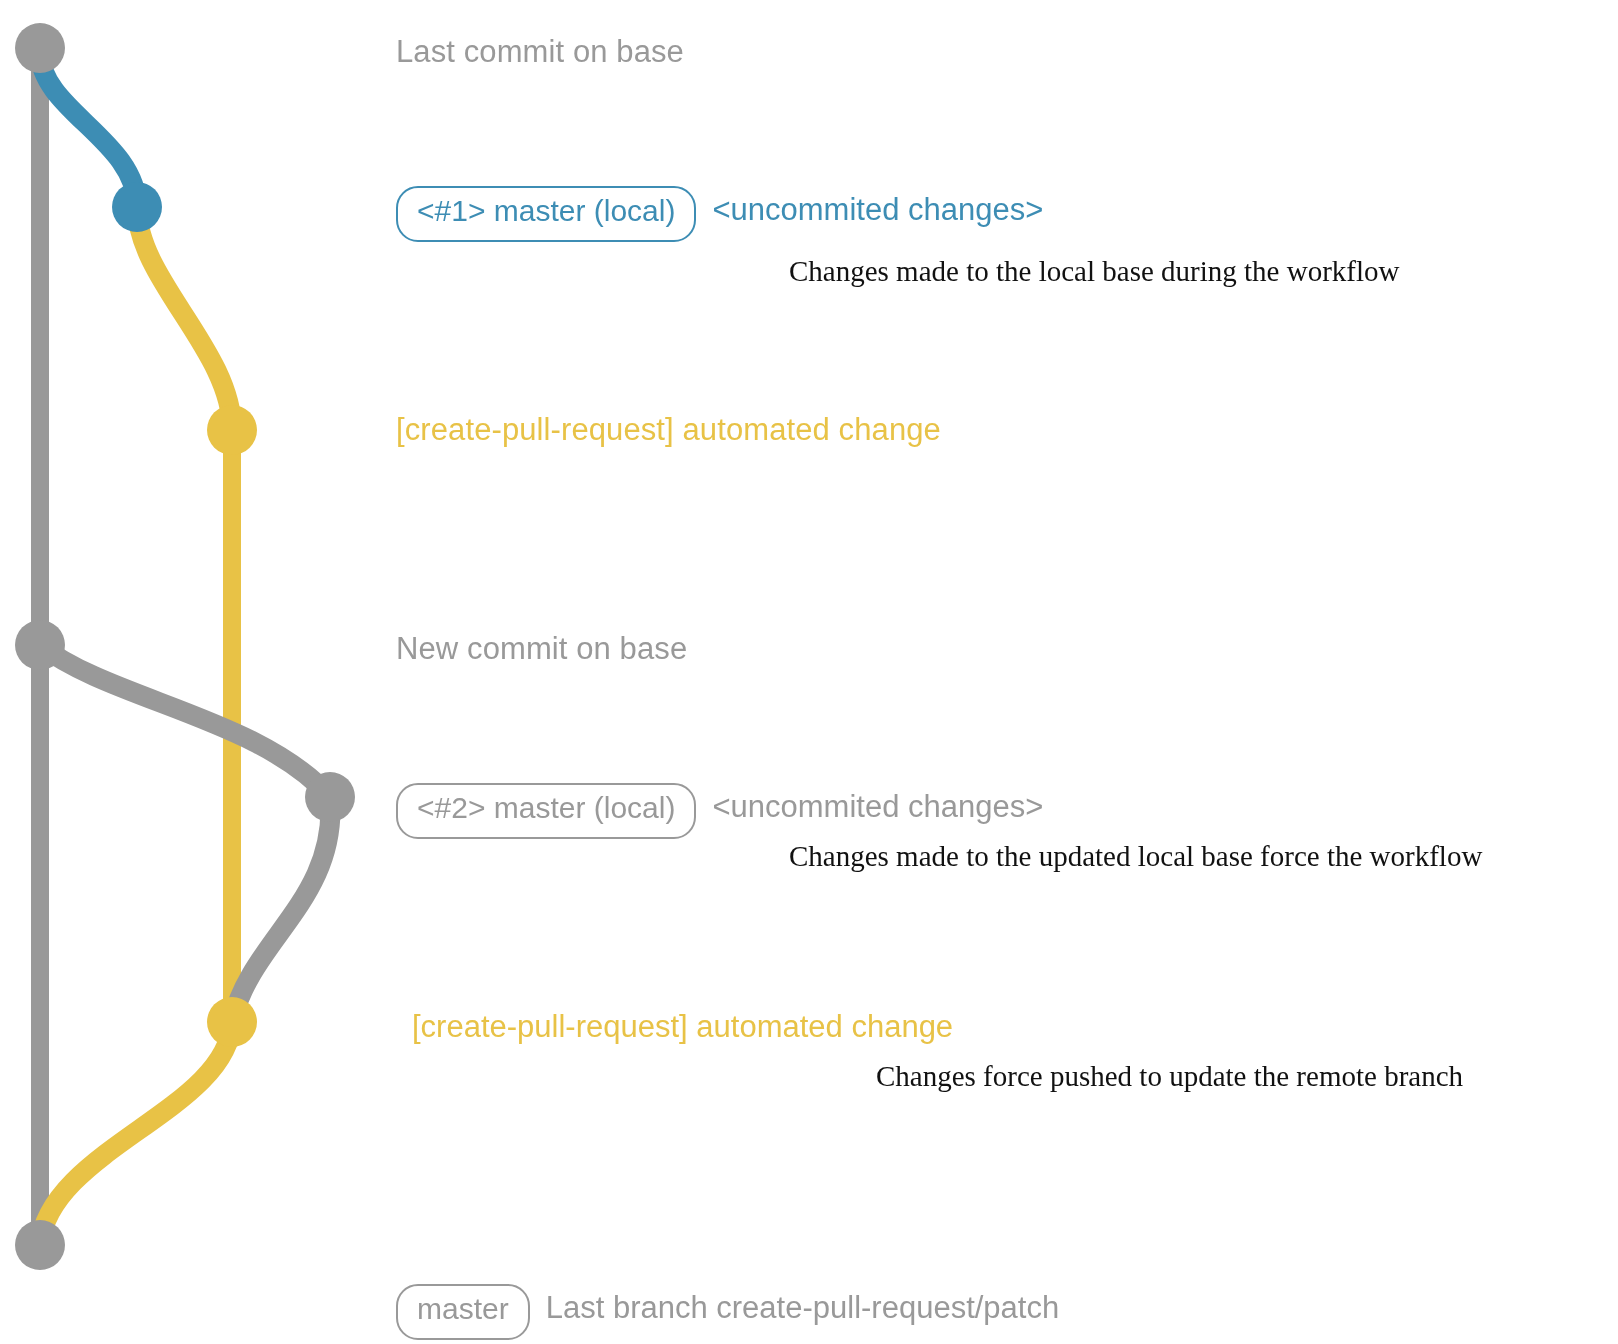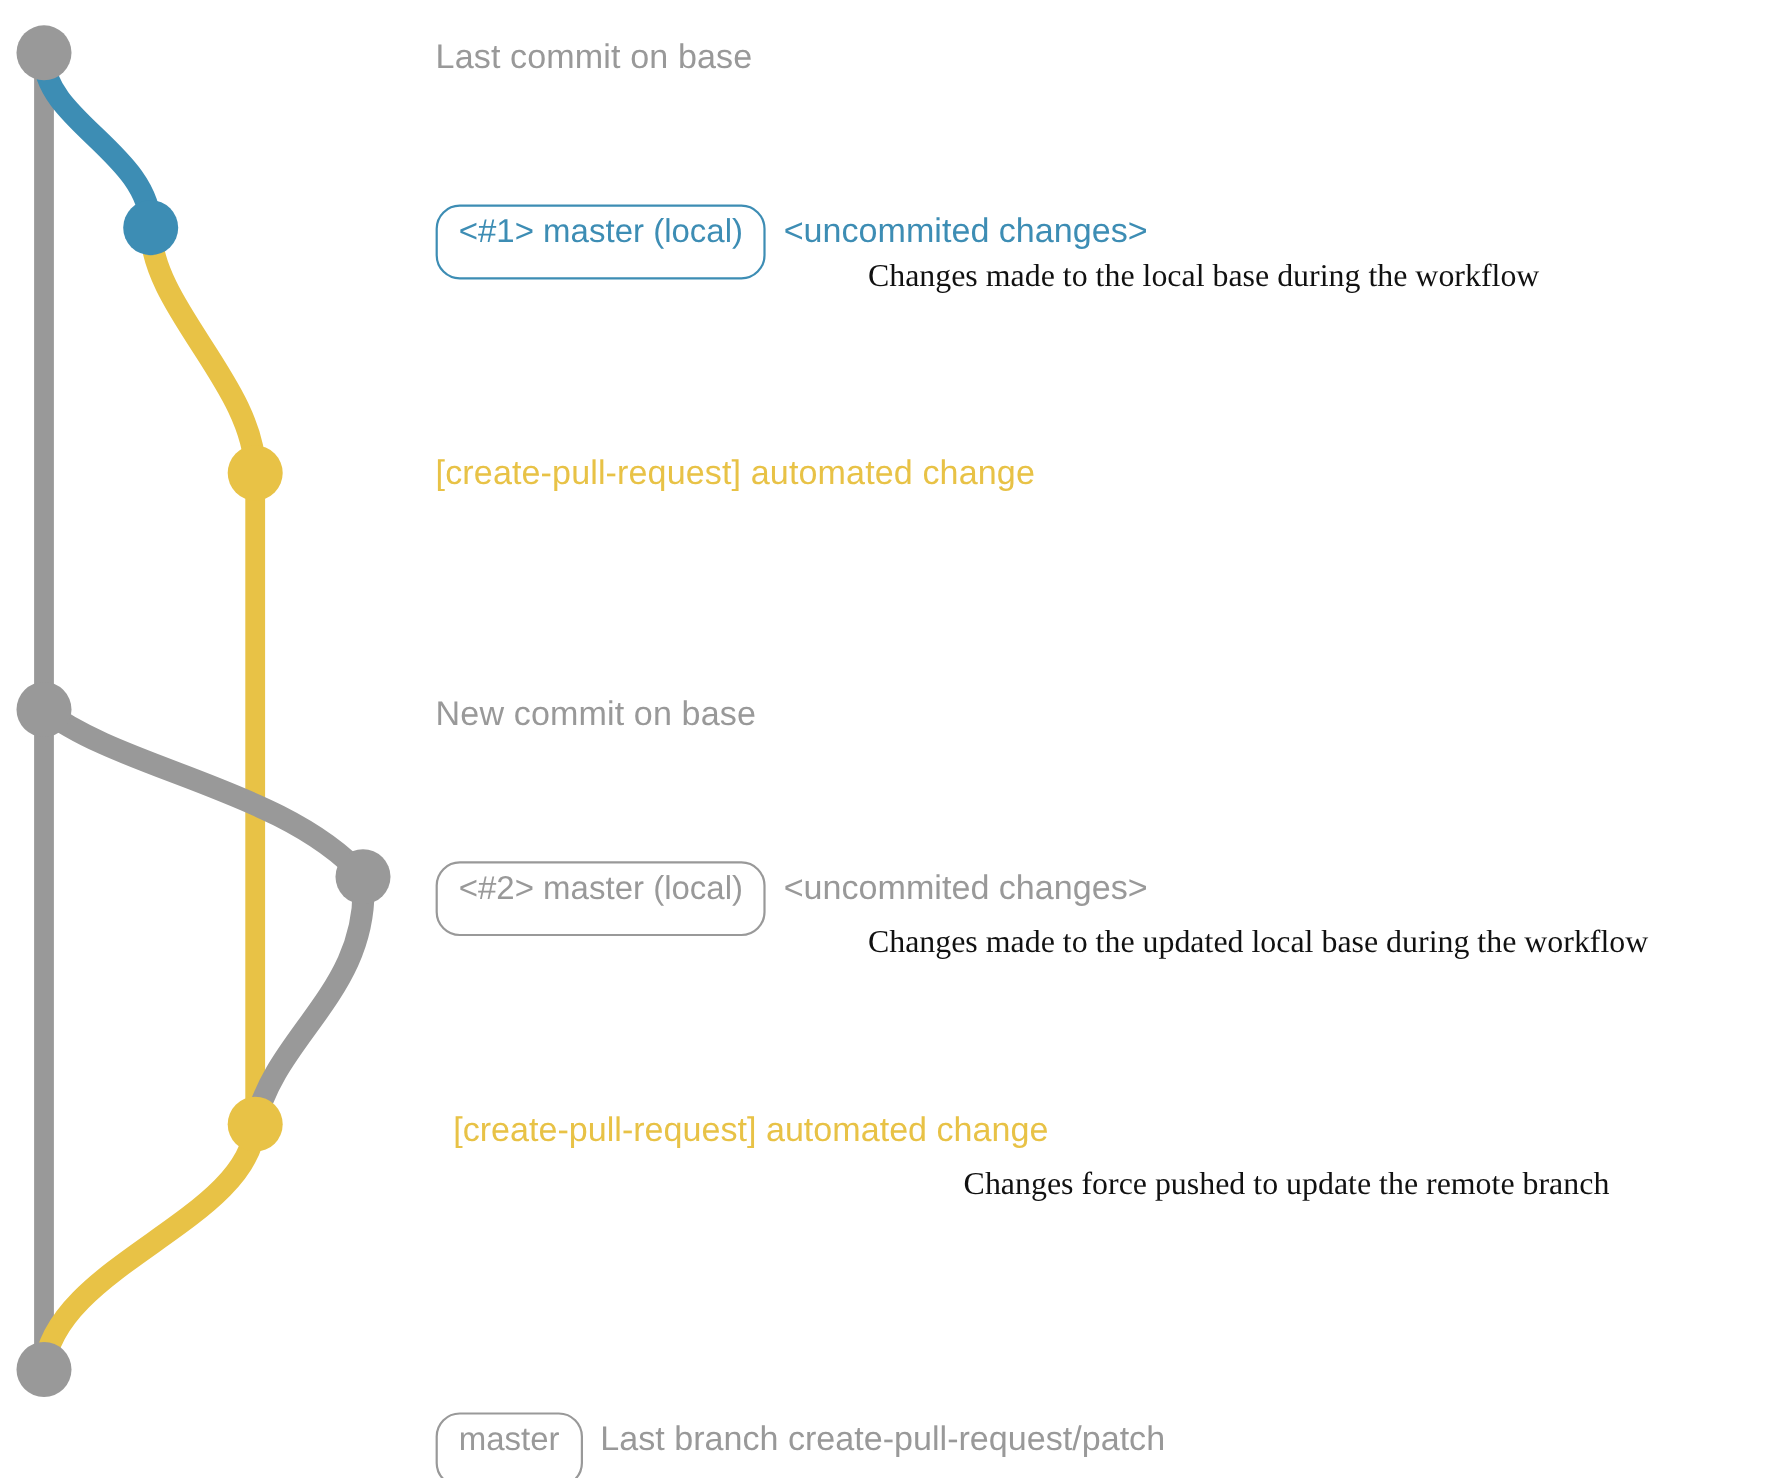--- a/index.html
+++ b/index.html
@@ -49,21 +49,21 @@
     white-space: nowrap;
   }
   .heading.gray { color: #999999; }
   .heading.yellow { color: #e8c246; }
 
   
   .badge {
     display: inline-block;
     border: 2px solid #999999;
     border-radius: 22px;
-    padding: 6px 19px 24px 19px;
+    padding: 6px 19px 12px 19px;
     font-family: "Liberation Sans", sans-serif;
     font-size: 30px;
     line-height: 34px;
     color: #999999;
     white-space: nowrap;
     box-sizing: border-box;
   }
   .badge.blue   { border-color: #3d8db4; color: #3d8db4; }
   .badge.yellow { border-color: #e8c246; color: #e8c246; }
   .badge.gray   { border-color: #999999; color: #999999; }
@@ -122,35 +122,35 @@
 <div class="rows">
 
   <div class="row" style="top:34px;">
     <span class="heading gray">Last commit on base</span>
   </div>
 
   <div class="row" style="top:186px;">
     <span class="badge blue">&lt;#1&gt; master (local)</span>
     <span class="subject blue">&lt;uncommited changes&gt;</span>
   </div>
-  <div class="desc" style="left:789px; top:235px;">Changes made to the local base during the workflow</div>
+  <div class="desc" style="left:789px; top:255px;">Changes made to the local base during the workflow</div>
 
   <div class="row" style="top:412px;">
     <span class="heading yellow">[create-pull-request] automated change</span>
   </div>
 
   <div class="row" style="top:631px;">
     <span class="heading gray">New commit on base</span>
   </div>
 
   <div class="row" style="top:783px;">
     <span class="badge gray">&lt;#2&gt; master (local)</span>
     <span class="subject gray">&lt;uncommited changes&gt;</span>
   </div>
-  <div class="desc" style="left:789px; top:840px;">Changes made to the updated local base during the workflow</div>
+  <div class="desc" style="left:789px; top:840px;">Changes made to the updated local base force the workflow</div>
 
   <div class="row" style="top:1003px;">
     <span class="subject yellow">[create-pull-request] automated change</span>
   </div>
   <div class="desc" style="left:876px; top:1060px;">Changes force pushed to update the remote branch</div>
 
   <div class="row" style="top:1284px;">
     <span class="badge gray">master</span>
     <span class="subject gray">Last branch create-pull-request/patch</span>
   </div>

